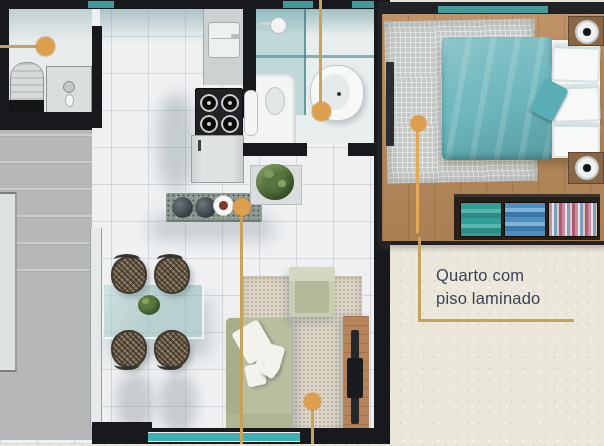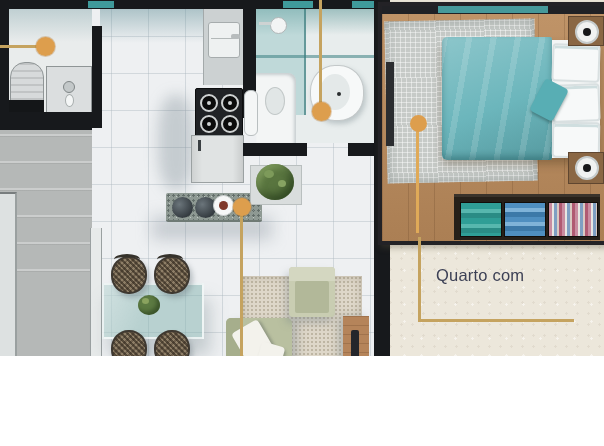--- a/index.html
+++ b/index.html
@@ -1,16 +1,16 @@
 <!DOCTYPE html>
 <html><head>
 <meta charset="utf-8">
 <style>
   html,body{margin:0;padding:0;}
-  .scene{position:relative;width:604px;height:356px;overflow:hidden;
+  .scene{position:relative;width:604px;height:446px;overflow:hidden;
     font-family:"Liberation Sans",sans-serif;
     background-color:#ece7db;
     background-image:radial-gradient(rgba(158,148,126,.14) 1px, transparent 1.3px),
                      radial-gradient(rgba(255,255,255,.5) 1px, transparent 1.2px);
     background-size:11px 11px,17px 17px;
     background-position:0 0,5px 7px;}
   .abs{position:absolute;}
   
   .plan{left:0;top:0;width:390px;height:444px;background:#eef0f2;
     background-image:repeating-linear-gradient(0deg, rgba(168,180,188,.40) 0 1px, transparent 1px 37px),
@@ -343,15 +343,16 @@
   <div class="abs cdot d2"></div>
   <div class="abs cline l3"></div>
   <div class="abs cdot d3"></div>
   <div class="abs cline l4"></div>
   <div class="abs cdot d4"></div>
   <div class="abs cline l5b"></div>
   <div class="abs cline l5c"></div>
 
   <div class="abs caption cap-bedroom">
     <div>Quarto com</div>
+    <div>piso laminado</div>
   </div>
 
 </div>
 
 </body></html>

